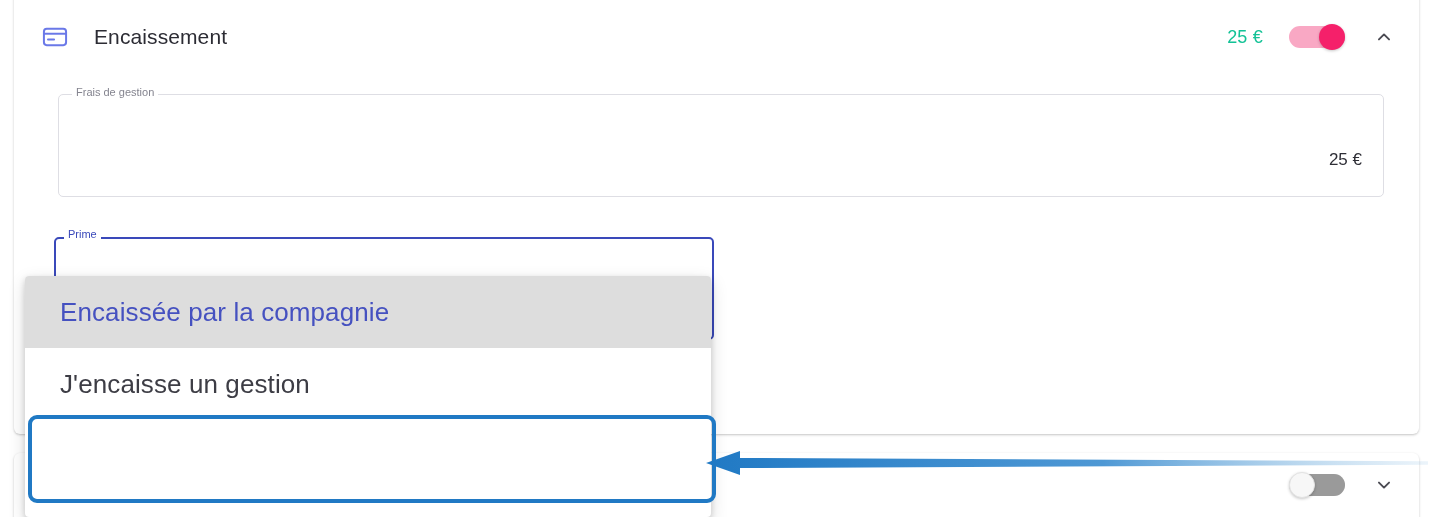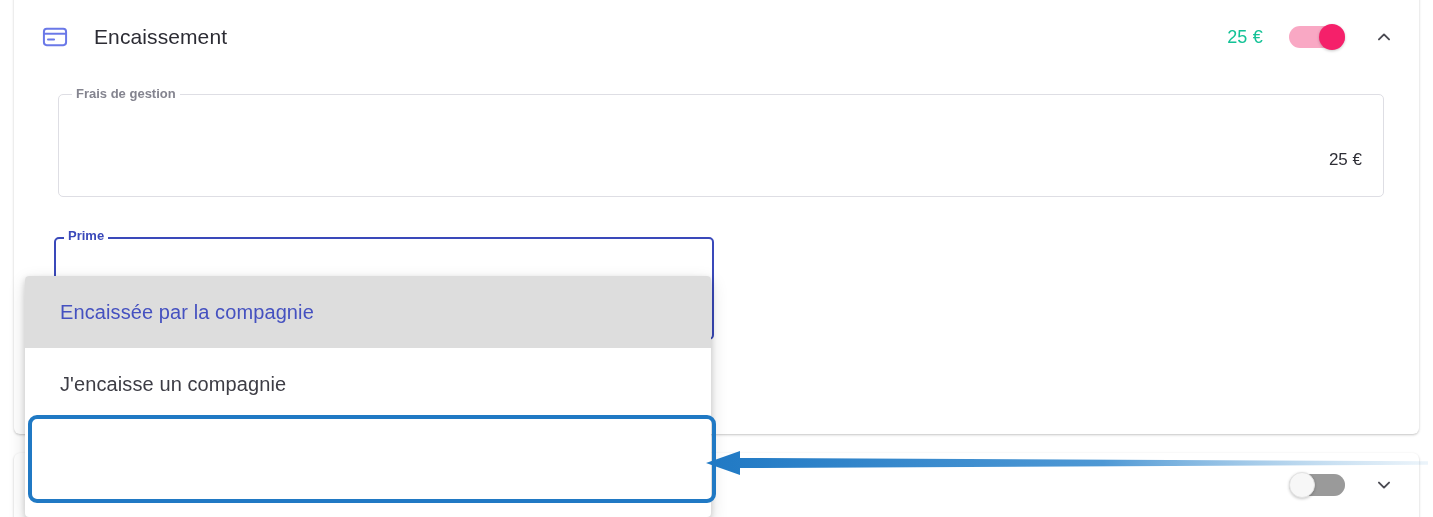--- a/index.html
+++ b/index.html
@@ -136,26 +136,25 @@
     inset: 0;
     border: 1px solid #dedee4;
     border-radius: 5px;
     pointer-events: none;
   }
   .of-border.focused {
     border: 2px solid #3a49ba;
   }
   .of-label {
     position: absolute;
-    font-size: 13px;
+    font-size: 11px;
     color: #84848f;
     background: #ffffff;
     padding: 0 4px;
     white-space: nowrap;
-    font-weight: bold;
   }
   .of-label.focused {
     color: #3a49ba;
   }
   .of-value {
     position: absolute;
     font-size: 17px;
     color: #2e2e36;
     right: 22px;
   }
@@ -188,21 +187,21 @@
     border-radius: 4px;
     box-shadow: 0 3px 6px rgba(0,0,0,0.17), 0 6px 18px rgba(0,0,0,0.14);
     overflow: hidden;
   }
 
   .dd-option {
     height: 72px;
     display: flex;
     align-items: center;
     padding-left: 35px;
-    font-size: 20px;
+    font-size: 26px;
     color: #3d3d45;
     box-sizing: border-box;
     cursor: pointer;
     letter-spacing: 0.1px;
   }
   .dd-option.selected {
     background: #dddddd;
     color: #4551c0;
   }
 
@@ -310,21 +309,21 @@
           <svg width="22" height="22" viewBox="0 0 24 24" fill="none">
             <path d="M6.5 9.4 L12 14.8 L17.5 9.4" stroke="#4a4a52" stroke-width="2.1" stroke-linecap="round" stroke-linejoin="round"></path>
           </svg>
         </span>
       </div>
     </div>
   </div>
 
   <div id="dropdown-panel">
     <div class="dd-option selected">Encaissée par la compagnie</div>
-    <div class="dd-option">J'encaisse un compagnie</div>
+    <div class="dd-option">J'encaisse un gestion</div>
   </div>
 
   <div id="annot-box"></div>
 
   <svg id="annot-arrow" viewBox="0 0 722 30" preserveAspectRatio="none">
     <defs>
       <linearGradient id="arrGrad" x1="0" y1="0" x2="1" y2="0">
         <stop offset="0" stop-color="#2079c4" stop-opacity="1"></stop>
         <stop offset="0.55" stop-color="#2f86cd" stop-opacity="0.85"></stop>
         <stop offset="1" stop-color="#7fb6e0" stop-opacity="0.15"></stop>

